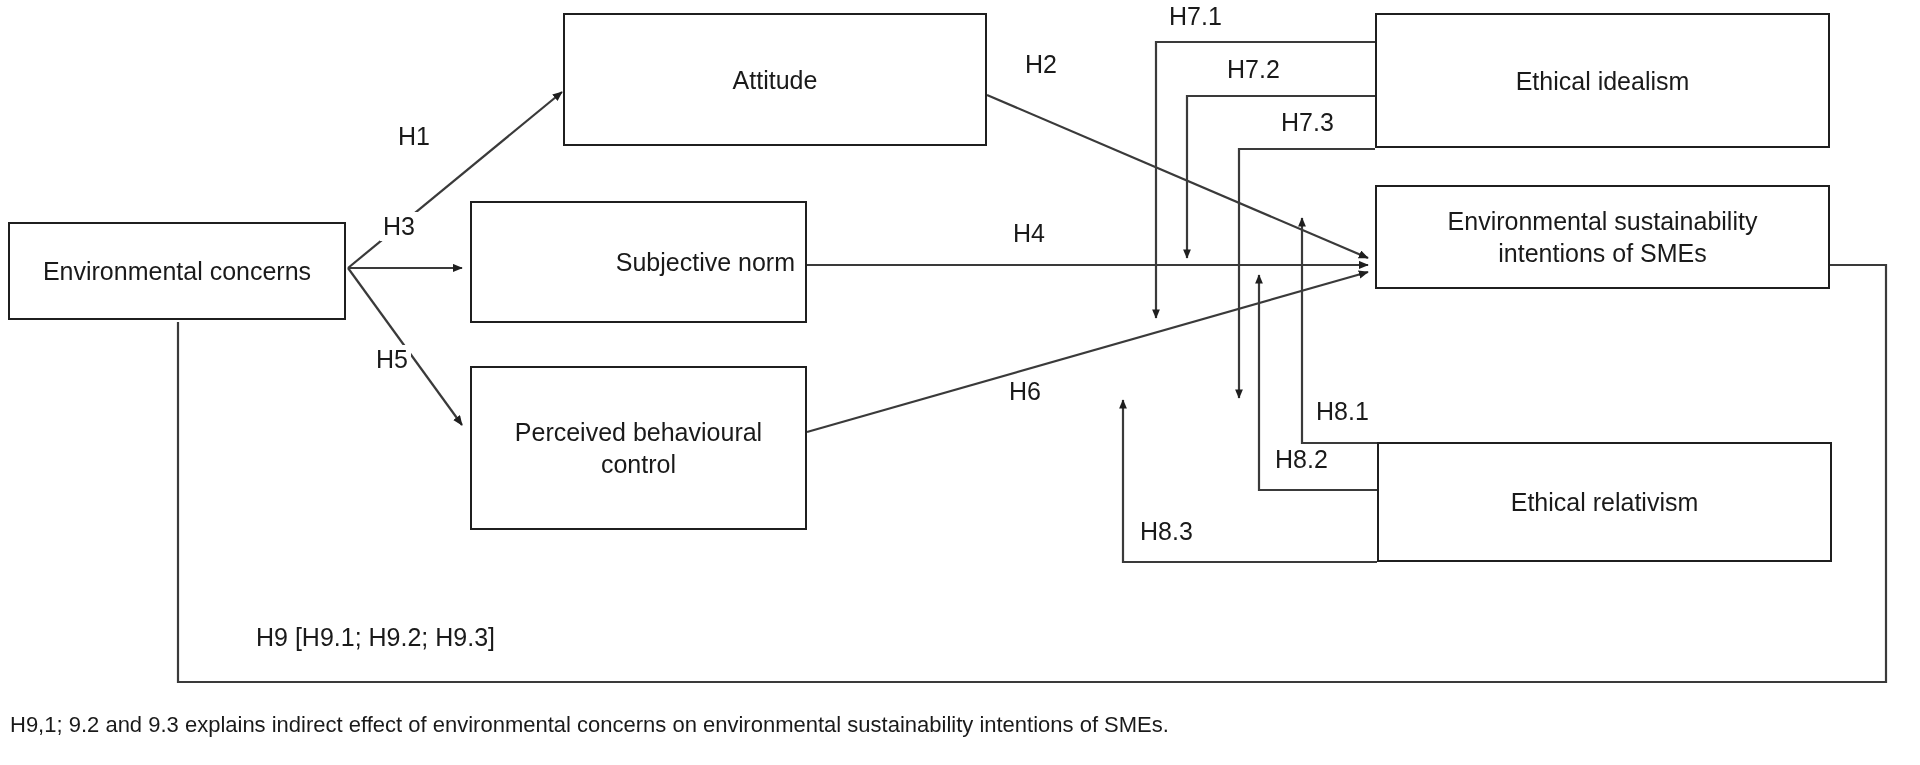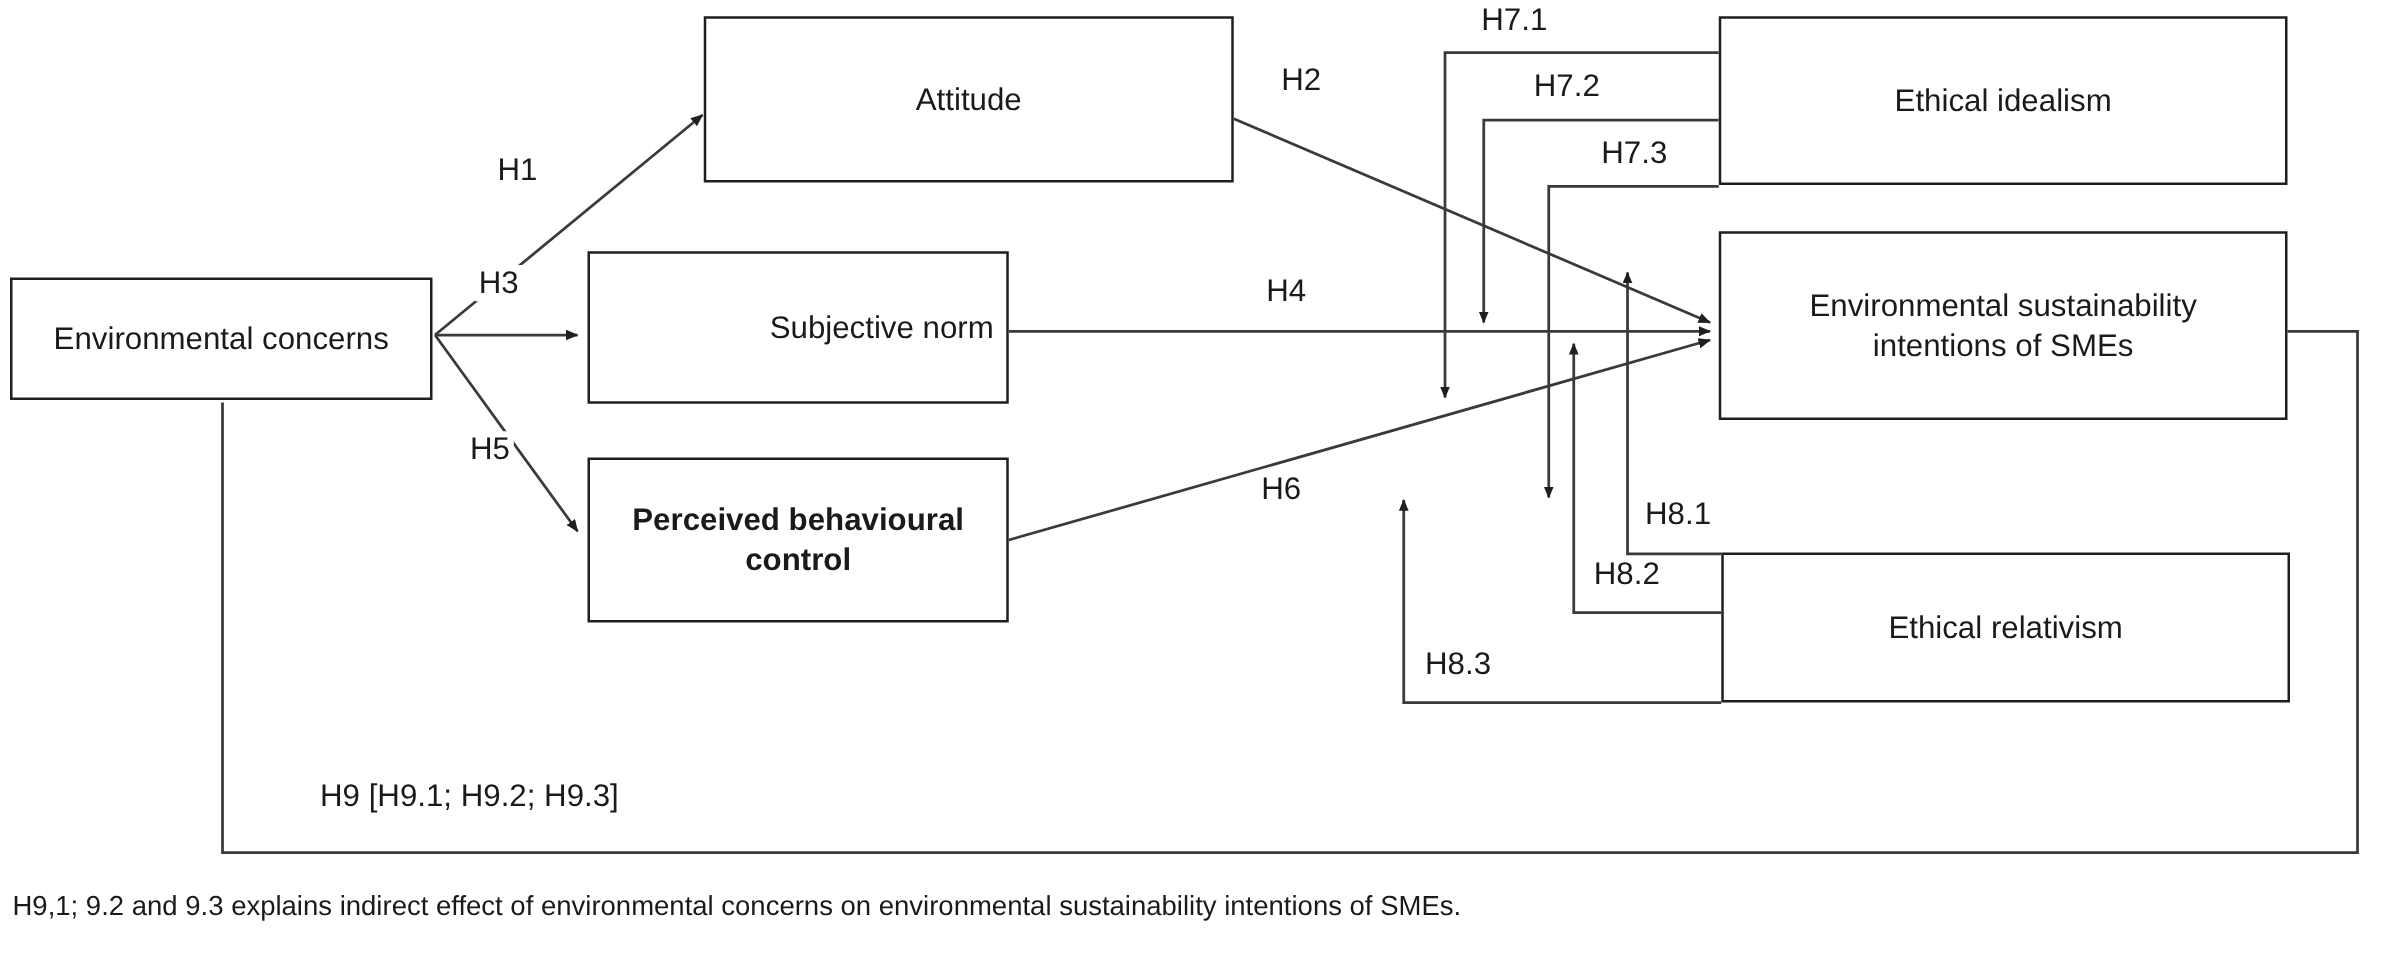--- a/index.html
+++ b/index.html
@@ -62,45 +62,45 @@
   </div>
 
   <div class="node" style="left:563px;top:13px;width:424px;height:133px;">
     <span>Attitude</span>
   </div>
 
   <div class="node" style="left:470px;top:201px;width:337px;height:122px;justify-content:flex-end;">
     <span>Subjective norm</span>
   </div>
 
-  <div class="node" style="left:470px;top:366px;width:337px;height:132px;font-weight:bold;">
+  <div class="node" style="left:470px;top:366px;width:337px;height:164px;">
     <span style="max-width:300px;">Perceived behavioural control</span>
   </div>
 
   <div class="node" style="left:1375px;top:13px;width:455px;height:135px;">
     <span>Ethical idealism</span>
   </div>
 
-  <div class="node" style="left:1375px;top:185px;width:455px;height:151px;">
+  <div class="node" style="left:1375px;top:185px;width:455px;height:104px;">
     <span style="max-width:340px;">Environmental sustainability intentions of SMEs</span>
   </div>
 
   <div class="node" style="left:1377px;top:442px;width:455px;height:120px;">
     <span>Ethical relativism</span>
   </div>
 
   <span class="lbl" style="left:395px;top:122px;">H1</span>
   <span class="lbl" style="left:380px;top:212px;">H3</span>
   <span class="lbl" style="left:373px;top:345px;">H5</span>
 
   <span class="lbl" style="left:1022px;top:50px;">H2</span>
   <span class="lbl" style="left:1010px;top:219px;">H4</span>
   <span class="lbl" style="left:1006px;top:377px;">H6</span>
 
-  <span class="lbl" style="left:1166px;top:2px;margin-left:16px;">H7.1</span>
+  <span class="lbl" style="left:1166px;top:2px;">H7.1</span>
   <span class="lbl" style="left:1224px;top:55px;">H7.2</span>
   <span class="lbl" style="left:1278px;top:108px;">H7.3</span>
 
   <span class="lbl" style="left:1313px;top:397px;">H8.1</span>
   <span class="lbl" style="left:1272px;top:445px;">H8.2</span>
   <span class="lbl" style="left:1137px;top:517px;">H8.3</span>
 
   <span class="lbl" style="left:253px;top:623px;">H9 [H9.1; H9.2; H9.3]</span>
 
   <div class="caption" style="left:10px;top:712px;">H9,1; 9.2 and 9.3 explains indirect effect of environmental concerns on environmental sustainability intentions of SMEs.</div>

